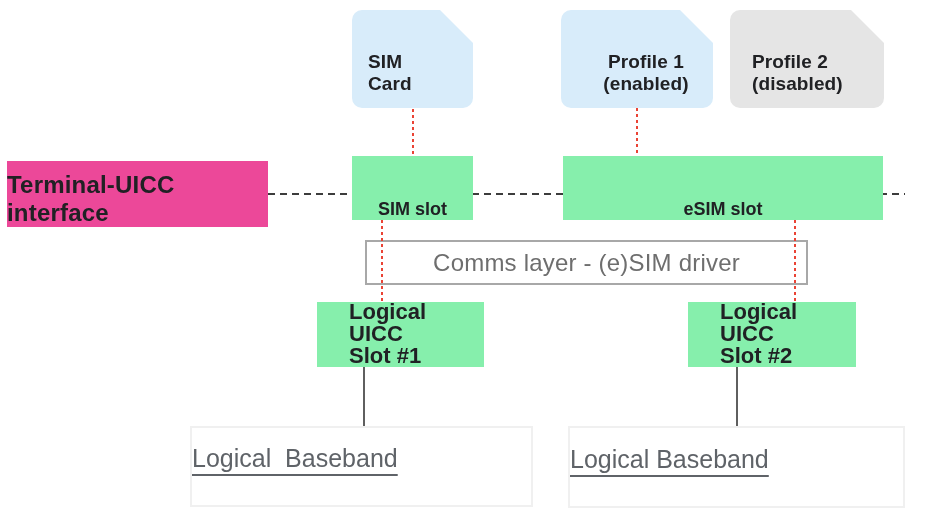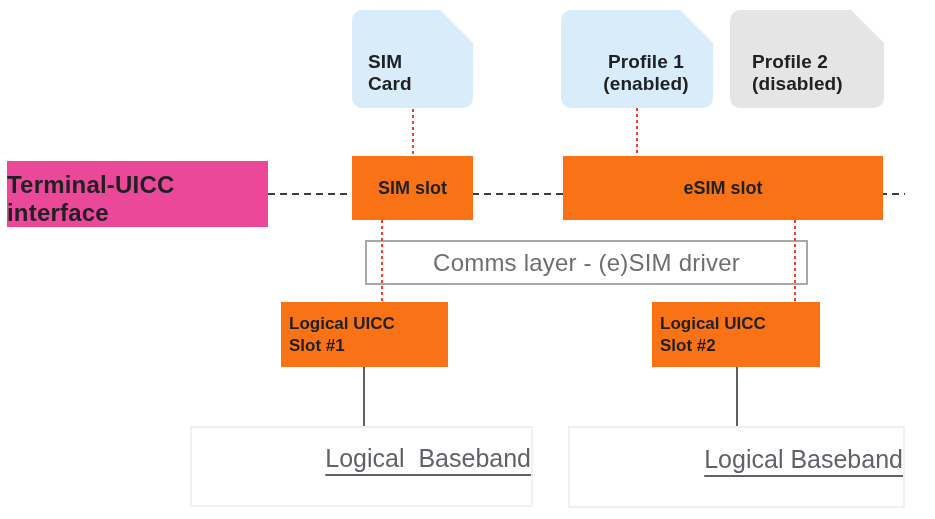--- a/index.html
+++ b/index.html
@@ -26,30 +26,30 @@
     letter-spacing: 0.1px;
     z-index: 2;
     clip-path: polygon(0 0, calc(100% - 33px) 0, 100% 33px, 100% 100%, 0 100%);
     border-radius: 10px;
   }
   .card.blue { background: #D8ECFA; }
   .card.gray { background: #e5e5e5; }
 
   
   .orange-box {
-    background: #f97316;
+    background: #86efac;
     color: #202124;
     font-weight: bold;
     z-index: 2;
     display: flex;
     flex-direction: column;
-    justify-content: center;
+    justify-content: flex-end;
   }
   .slot-box { align-items: center; font-size: 18px; }
-  .uicc-box { padding-left: 8px; font-size: 17px; line-height: 22px; }
+  .uicc-box { padding-left: 32px; font-size: 22px; line-height: 22px; margin-left: 36px; }
 
   
   .terminal-box {
     background: #ec4899;
     color: #202124;
     font-weight: bold;
     font-size: 24px;
     display: flex;
     align-items: flex-end;
     justify-content: center;
@@ -71,21 +71,21 @@
   }
 
   
   .baseband-box {
     background: #ffffff;
     border: 2px solid #F0F0F0;
     color: #5F6368;
     font-size: 25px;
     display: flex;
     align-items: center;
-    justify-content: flex-end;
+    justify-content: flex-start;
     padding-bottom: 16px;
     z-index: 2;
   }
   .baseband-label {
     text-decoration: underline;
     text-decoration-thickness: 2px;
     text-underline-offset: 7px;
     white-space: pre-wrap;
   }
 

